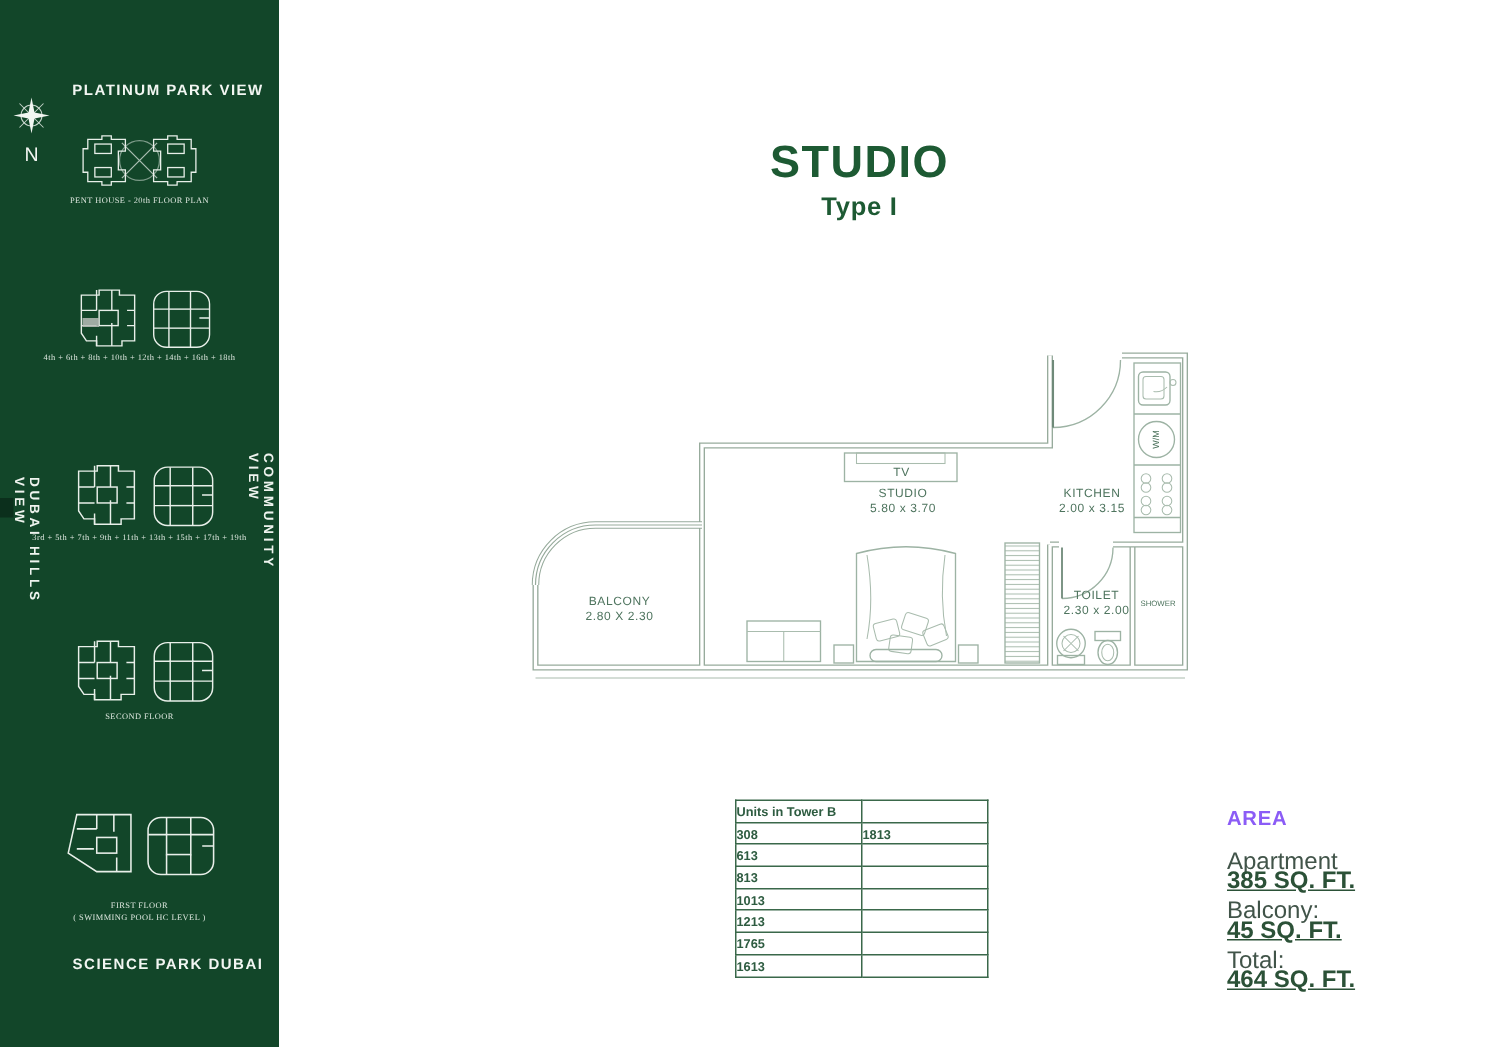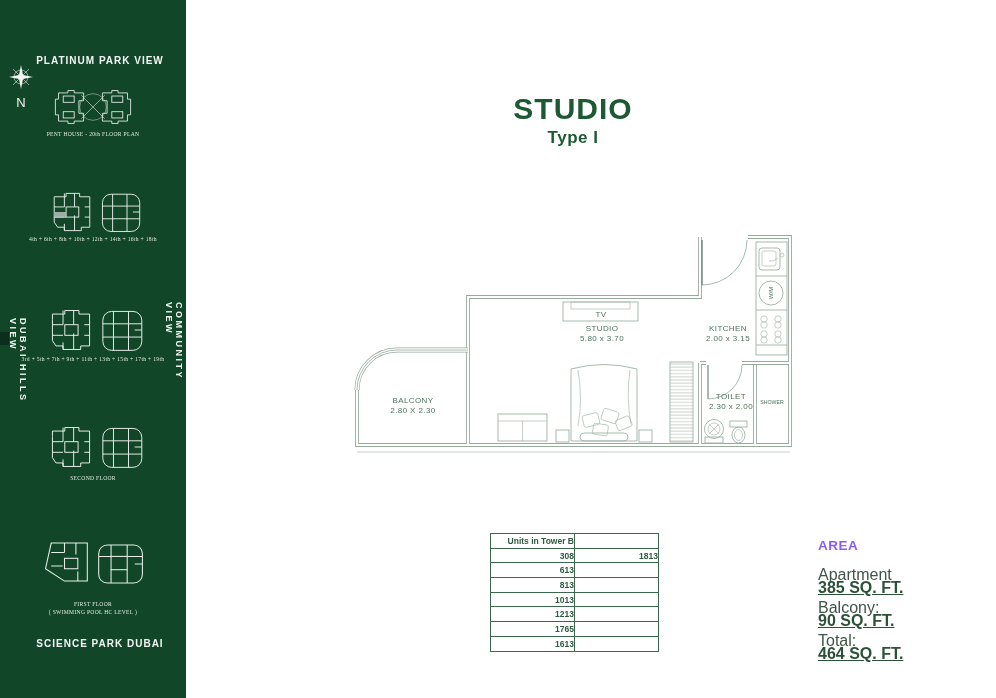--- a/index.html
+++ b/index.html
@@ -1,20 +1,20 @@
 <!DOCTYPE html>
 <html><head>
 <meta charset="utf-8">
 <style>
   html,body{margin:0;padding:0;background:#fff;}
   #app{position:relative;width:996px;height:698px;overflow:hidden;background:#fff;
        font-family:"Liberation Sans",sans-serif;}
   
   .sidebar{position:absolute;left:0;top:0;width:186px;height:698px;background:#124629;}
-  .sb-title{position:absolute;left:0;width:200px;text-align:center;color:#f2f6f2;
+  .sb-title{position:absolute;left:12px;width:200px;text-align:center;color:#f2f6f2;
             font-size:10px;font-weight:700;letter-spacing:1px;}
   .sb-vtext{position:absolute;color:#eef3ee;font-size:9px;font-weight:700;letter-spacing:2.5px;
             writing-mode:vertical-rl;}
   .diag{position:absolute;}
   .diag svg{display:block;width:100%;height:100%;}
   .diag-label{position:absolute;left:0;width:186px;text-align:center;color:#dfe8e0;
               font-family:"Liberation Serif",serif;font-size:5.6px;letter-spacing:.3px;line-height:7px;}
   .hl-unit{position:absolute;background:#b9bdb9;opacity:.85;}
   .edge-patch{position:absolute;left:0;top:332px;width:9px;height:13px;background:#0b2f1c;}
   .compass{position:absolute;left:8px;top:64px;width:26px;height:48px;}
@@ -28,21 +28,21 @@
   .room-label{font-size:8px;letter-spacing:.4px;}
   .wall-outer{stroke:#97ab9c;stroke-width:4;fill:none;}
   .wall-core{stroke:#ffffff;stroke-width:2.2;fill:none;}
   .win-1{stroke:#97ab9c;stroke-width:5;fill:none;}
   .win-2{stroke:#ffffff;stroke-width:3.6;fill:none;}
   .win-3{stroke:#97ab9c;stroke-width:.8;fill:none;}
   .thin{stroke:#9db3a4;stroke-width:.9;fill:none;}
   .thin2{stroke:#a9bcae;stroke-width:.7;fill:none;}
   
   .units{position:absolute;left:490px;top:533px;border-collapse:collapse;}
-  .units td{border:1.3px solid #3a684a;width:83px;height:13.7px;text-align:right;
+  .units td{border:1.3px solid #3a684a;width:83px;height:13.7px;text-align:left;
             font-size:8.5px;font-weight:700;color:#2e5c41;padding:0;}
   
   .area{position:absolute;left:818px;top:538px;width:150px;color:#415449;}
   .area-title{font-size:13.5px;font-weight:800;color:#8b5cf6;letter-spacing:.5px;margin-bottom:16px;}
   .area-item{margin-bottom:8px;font-size:16px;line-height:12.5px;}
   .area-item .val{font-weight:700;color:#2b5137;text-decoration:underline;}
 </style>
 </head>
 <body>
 
@@ -284,21 +284,21 @@
     </table>
 
   <div class="area">
     <div class="area-title">AREA</div>
     <div class="area-item">
       <div>Apartment</div>
       <div class="val">385 SQ. FT.</div>
     </div>
     <div class="area-item">
       <div>Balcony:</div>
-      <div class="val">90 SQ. FT.</div>
+      <div class="val">45 SQ. FT.</div>
     </div>
     <div class="area-item">
       <div>Total:</div>
       <div class="val">464 SQ. FT.</div>
     </div>
   </div>
 
 </div>
 
 </body></html>

